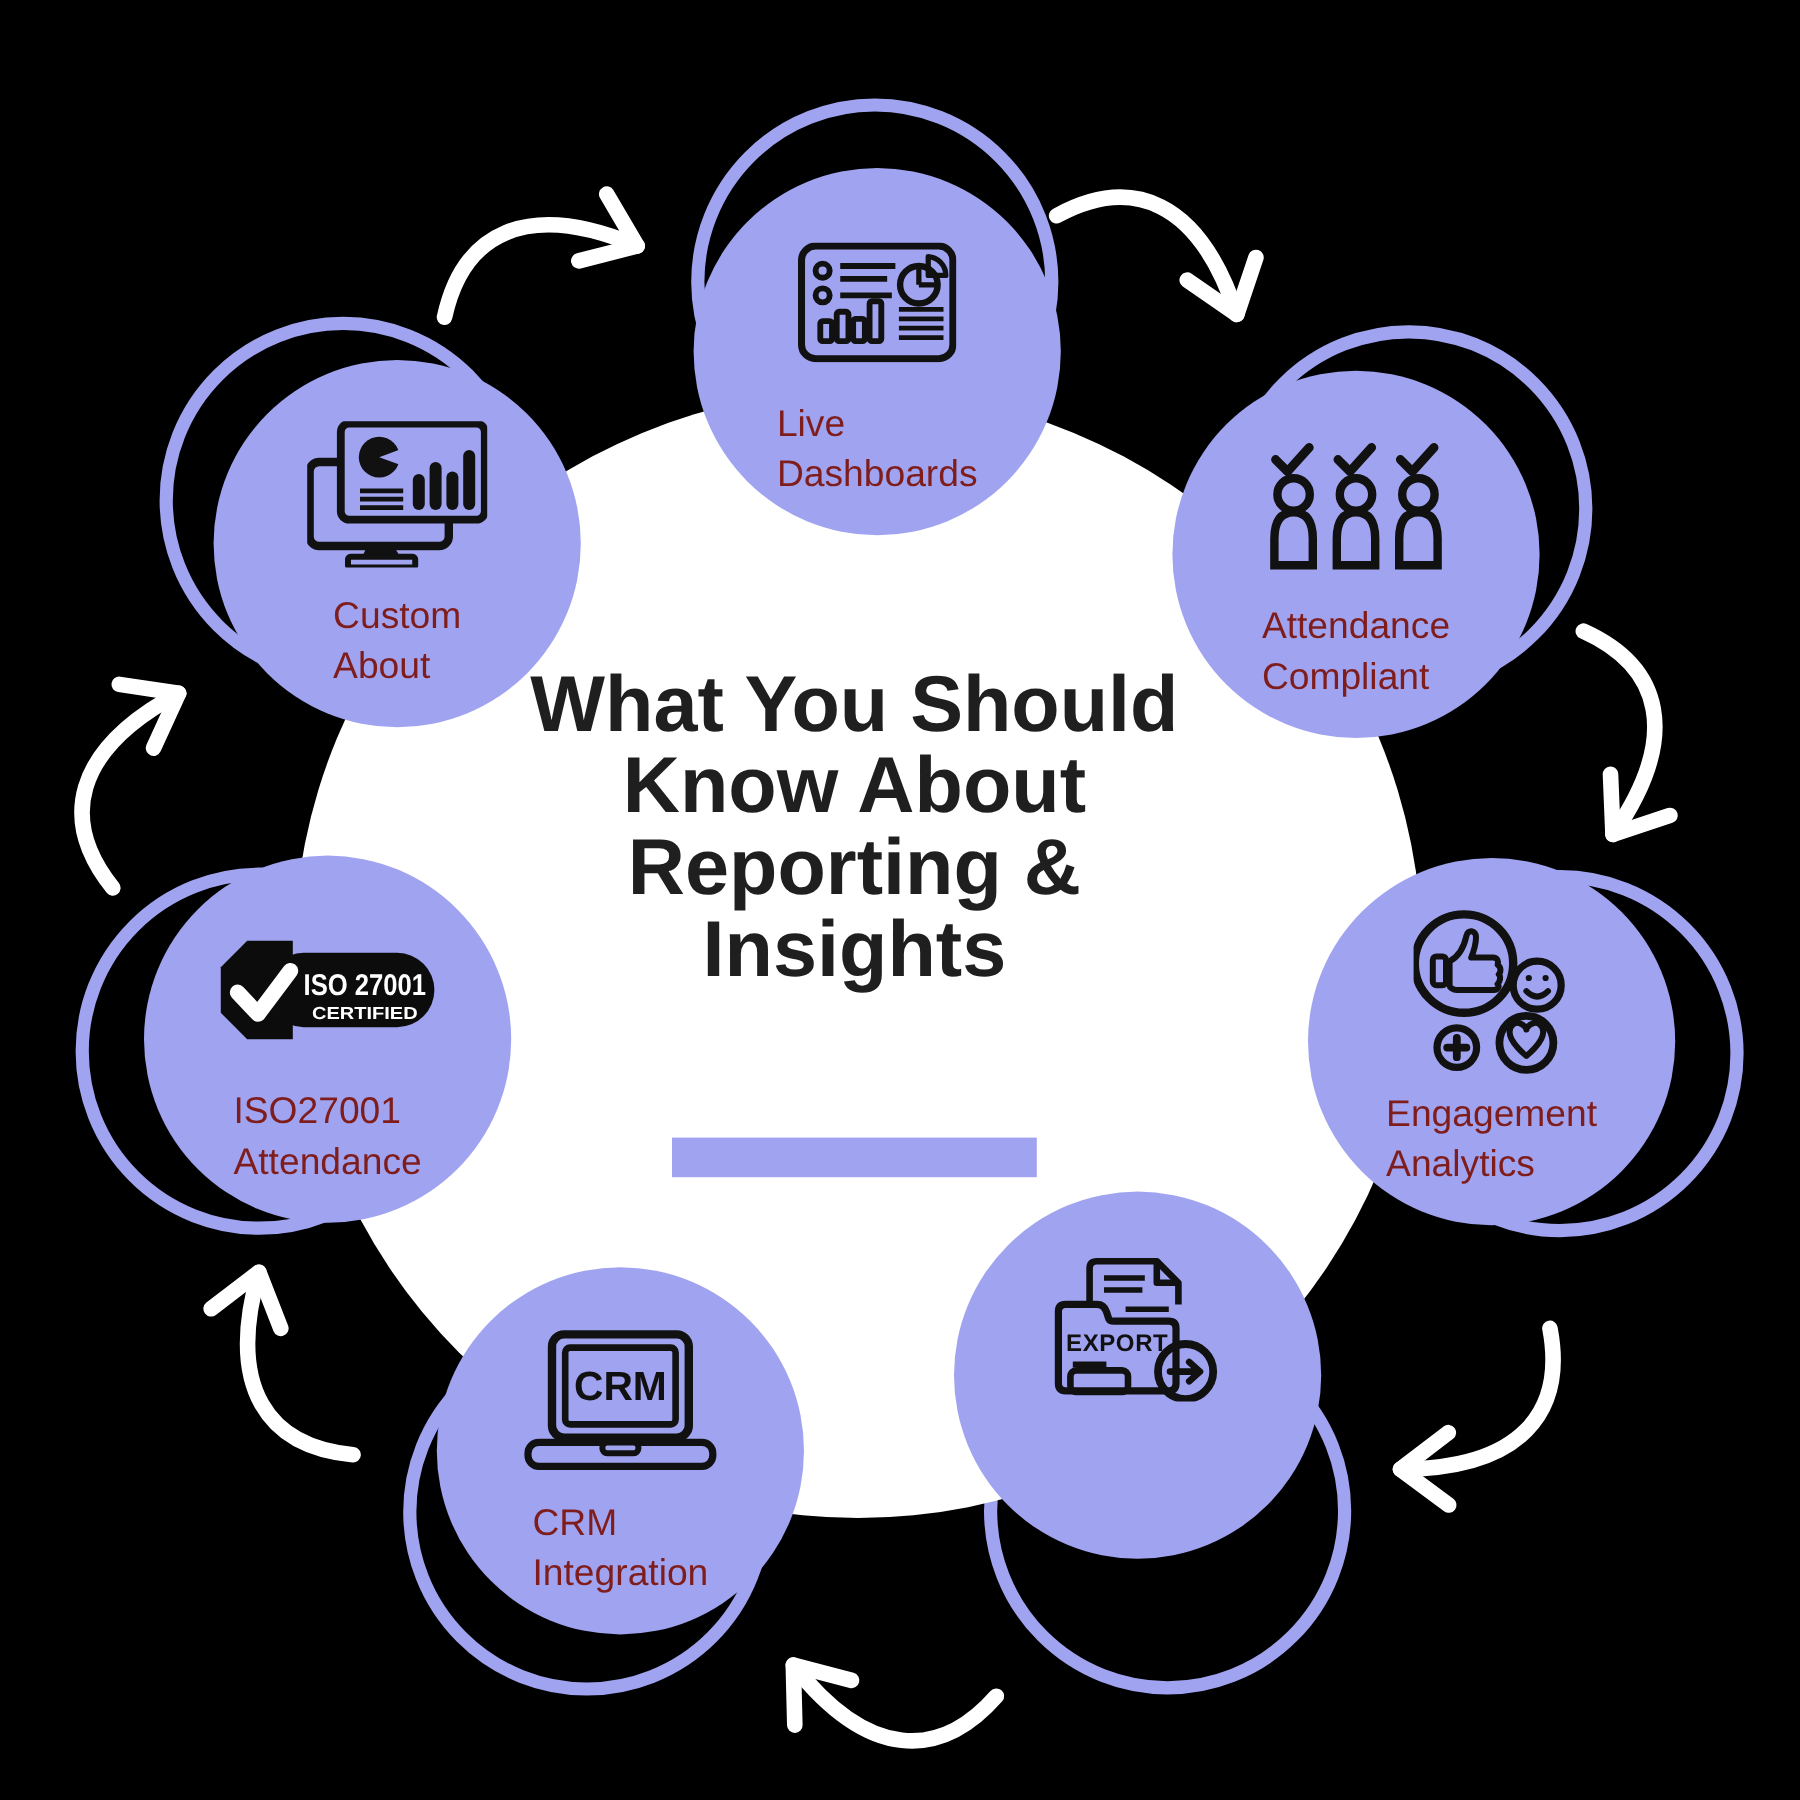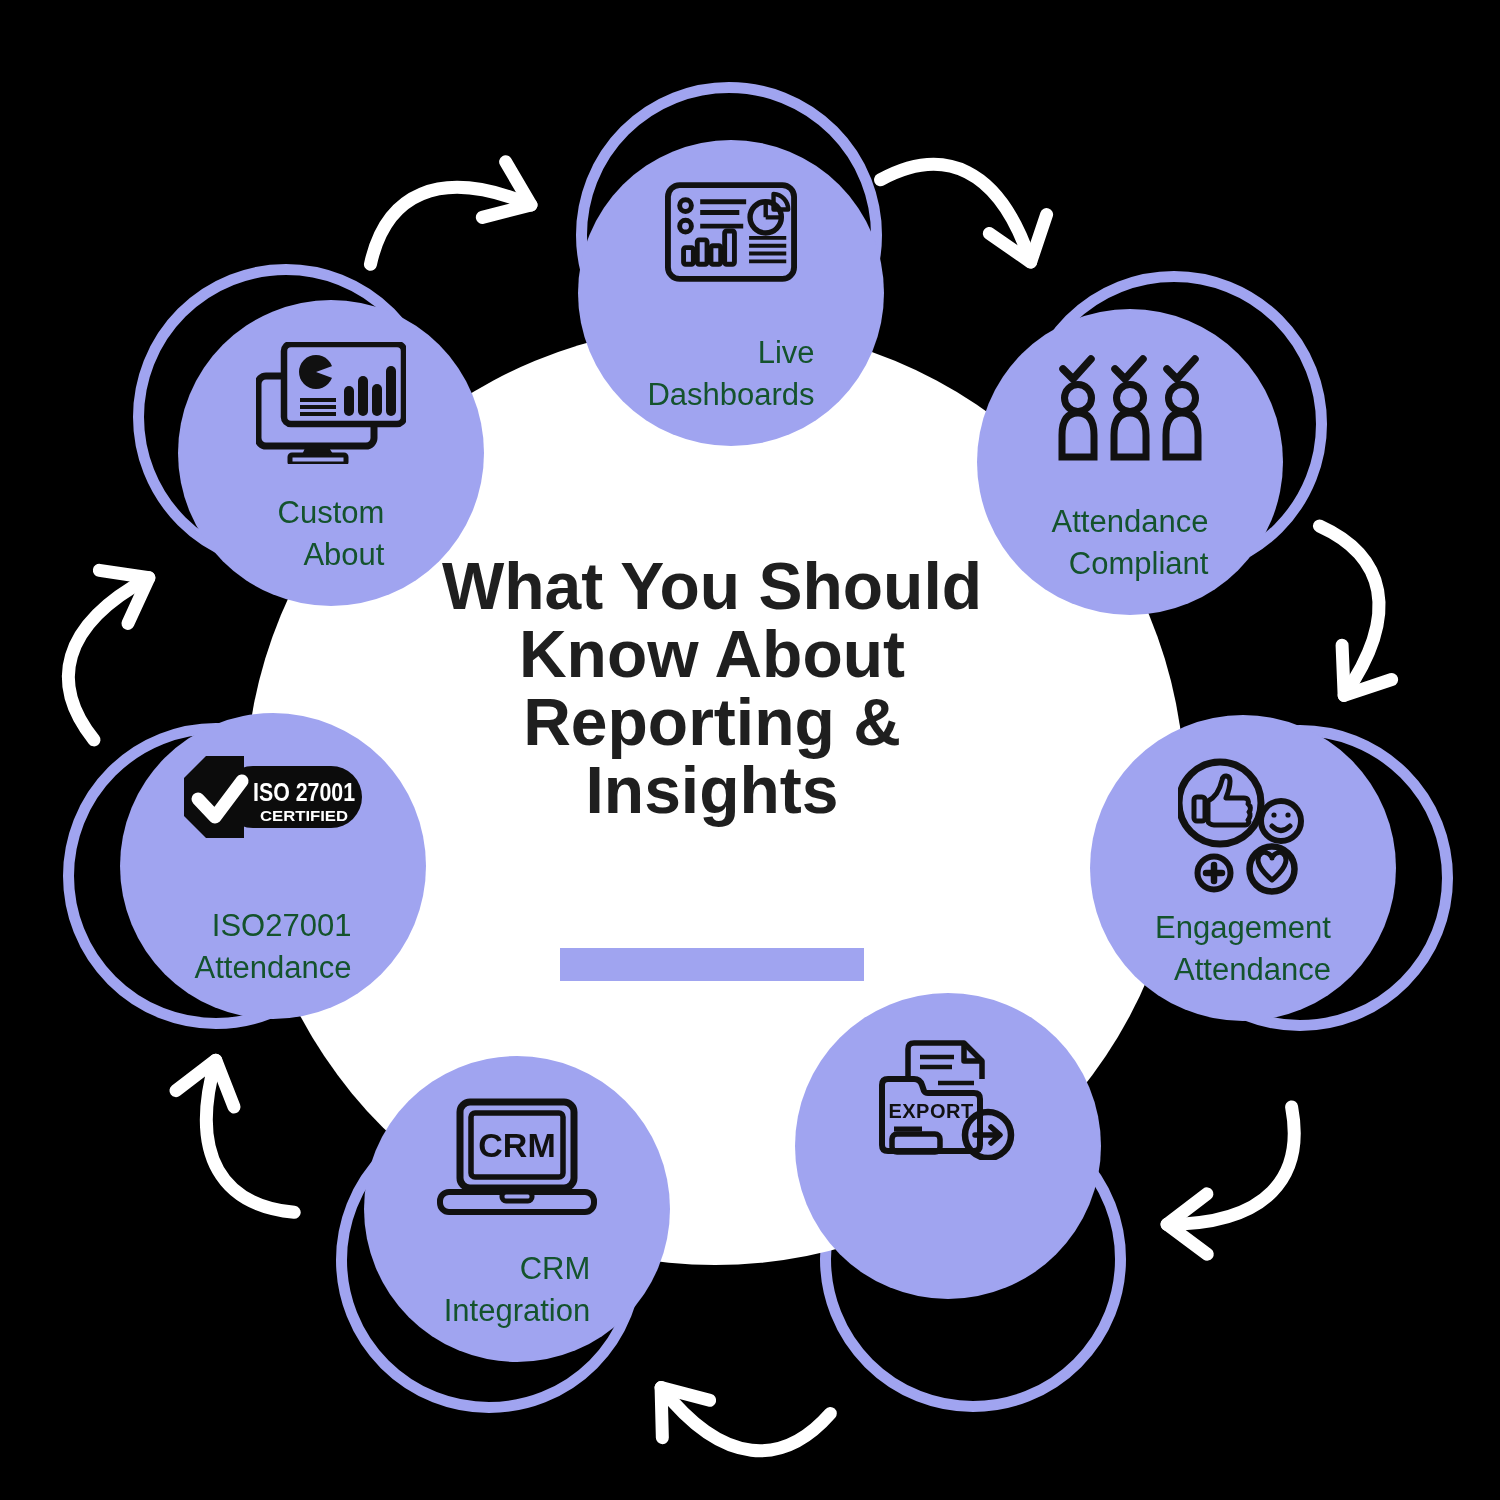--- a/index.html
+++ b/index.html
@@ -47,24 +47,24 @@
     display:flex; flex-direction:column; align-items:center; padding-top:42px;
   }
   .n-live{left:578px;top:140px}
   .n-att{left:977px;top:309px}
   .n-eng{left:1090px;top:715px}
   .n-exp{left:795px;top:993px}
   .n-crm{left:364px;top:1056px}
   .n-iso{left:120px;top:713px}
   .n-cus{left:178px;top:300px}
 
-  .icon-box { height:140px; display:flex; align-items:flex-start; justify-content:center; }
+  .icon-box { height:140px; display:flex; align-items:center; justify-content:center; }
   .node-label {
-    margin-top:10px; font-size:31px; line-height:42px; color:#14532d;
-    text-align:right; white-space:pre-line;
+    margin-top:10px; font-size:31px; line-height:42px; color:#7f1d1d;
+    text-align:left; white-space:pre-line;
   }
 
   
   .arrow { position:absolute; width:230px; height:150px; z-index:1; }
   .a1{left:862px;top:133px;transform:rotate(22deg)}
   .a2{left:1240px;top:545px;transform:rotate(75deg)}
   .a3{left:1120px;top:1115px;transform:rotate(130deg)}
   .a4{left:615px;top:1345px;transform:rotate(182deg)}
   .a5{left:115px;top:1060px;transform:rotate(236deg)}
   .a6{left:-10px;top:565px;transform:rotate(282deg)}
@@ -190,21 +190,21 @@
         <circle cx="96" cy="58" r="2.6" fill="#111"></circle>
         <circle cx="110" cy="58" r="2.6" fill="#111"></circle>
         <path class="stroke" d="M94,69 Q103,78 112,69" stroke-width="5" stroke-linecap="round"></path>
         <circle class="stroke" cx="36" cy="116" r="16.5" stroke-width="6"></circle>
         <path class="stroke" d="M36,108 V124 M28,116 H44" stroke-width="6.5" stroke-linecap="round"></path>
         <circle class="stroke" cx="94" cy="112" r="22.5" stroke-width="6.5"></circle>
         <path class="stroke" stroke-width="5" stroke-linejoin="round" d="M94,123 C94,123 80,112 80,103 C80,97 85,94 89,96 C92,97 94,100 94,101 C94,100 96,97 99,96 C103,94 108,97 108,103 C108,112 94,123 94,123 Z"></path>
       </svg>
     </div>
     <div class="node-label">Engagement
-Attendance</div>
+Analytics</div>
   </div>
 
   <div class="node n-exp">
     <div class="icon-box">
       <svg width="140" height="125" viewBox="0 0 140 125">
         <path class="stroke" d="M30,42 V14 Q30,8 36,8 H86 L104,26 V44" stroke-width="5.5" stroke-linejoin="round"></path>
         <path class="stroke" d="M86,8 V26 H104" stroke-width="5.5" stroke-linejoin="round"></path>
         <path class="stroke" d="M42,22 H76 M42,32 H74 M60,48 H96" stroke-width="4.5"></path>
         <path class="stroke" stroke-width="6" stroke-linejoin="round" d="M10,116 Q4,116 4,110 V50 Q4,44 10,44 H36 Q42,44 44,50 L46,56 Q47,58 50,58 H96 Q102,58 102,64 V110 Q102,116 96,116 Z"></path>
         <text x="53" y="83" text-anchor="middle" font-size="20" font-weight="bold" fill="#111" letter-spacing="0.5">EXPORT</text>

